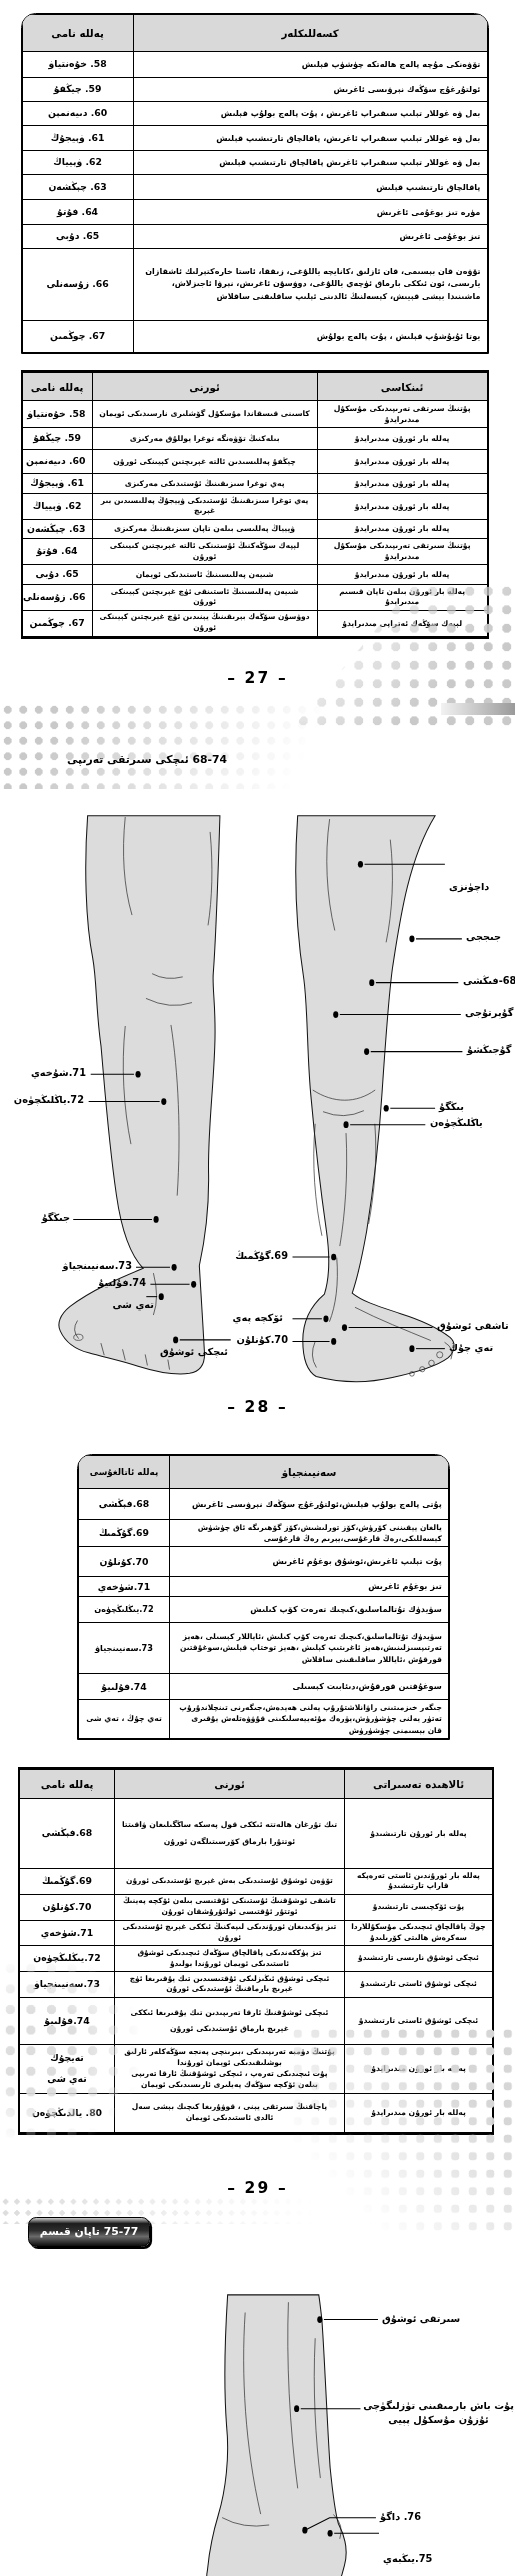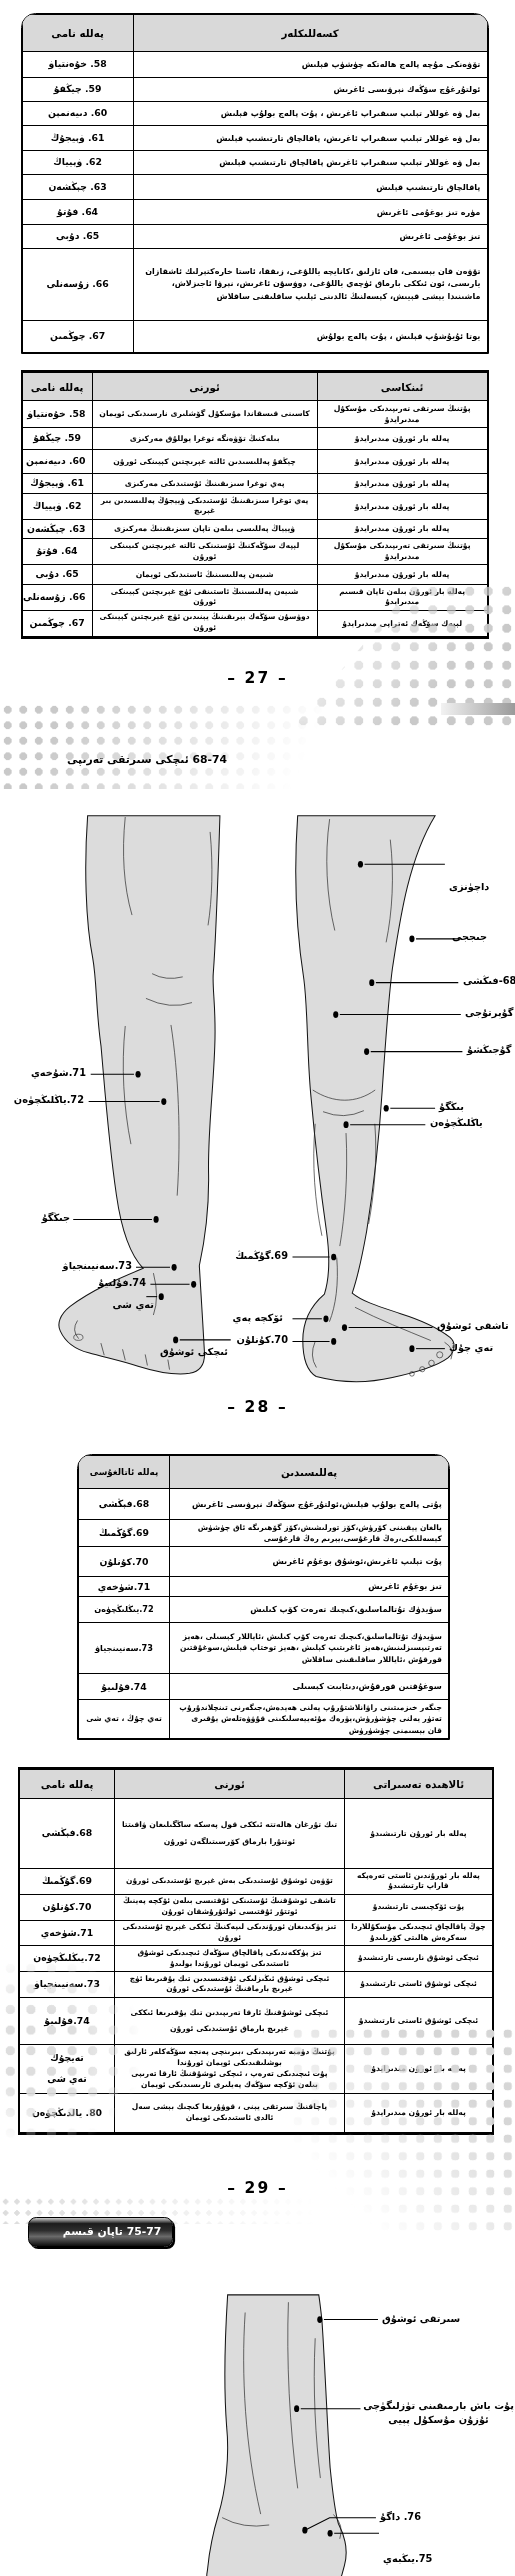--- a/index.html
+++ b/index.html
@@ -20,21 +20,21 @@
   td.sm{font-size:7.5px;}
   .pre{white-space:pre-line;}
   
   .pagenum{position:absolute;left:0;width:515px;text-align:center;font-size:15.5px;
            font-weight:bold;letter-spacing:2.1px;direction:ltr;}
   .secheading{position:absolute;font-size:10.8px;font-weight:bold;direction:rtl;text-align:right;}
   
   .ribbon{position:absolute;border-radius:8.2px;border:0.5px solid #000;
           background:linear-gradient(180deg,#cfcfcf 0%,#1c1c1c 20%,#2e2e2e 45%,#6a6a6a 66%,#0d0d0d 100%);
           box-shadow:2.1px 2.1px 0 #000;color:#fff;font-weight:bold;font-size:10.8px;
-          text-align:center;direction:rtl;padding-left:23px;}
+          text-align:center;direction:rtl;}
   
   .lbl{position:absolute;font-weight:bold;font-size:9.8px;white-space:nowrap;direction:rtl;}
   .lbl.center{text-align:center;white-space:pre-line;line-height:1.45;}
   
   .dots{position:absolute;background-image:radial-gradient(circle,#c9c9c9 34%,rgba(0,0,0,0) 36%);
         background-size:16.5px 16.5px;pointer-events:none;}
   .graybar{position:absolute;background:linear-gradient(90deg,#f2f2f2,#9a9a9a);}
   svg{position:absolute;pointer-events:none;}
   .limb{fill:#dcdcdc;stroke:#141414;stroke-width:2;}
   .inner{fill:none;stroke:#222;stroke-width:1.3;stroke-linecap:round;}
@@ -254,21 +254,21 @@
       <ellipse class="pt" cx="376" cy="933" rx="5" ry="6.5"></ellipse>
       <ellipse class="pt" cx="313" cy="957" rx="5" ry="6.5"></ellipse>
       <ellipse class="pt" cx="341" cy="1041" rx="5" ry="6.5"></ellipse>
       <ellipse class="pt" cx="648" cy="880" rx="5" ry="6.5"></ellipse>
       <ellipse class="pt" cx="633" cy="1000" rx="5" ry="6.5"></ellipse>
       <ellipse class="pt" cx="648" cy="1044" rx="5" ry="6.5"></ellipse>
     </g>
   </svg>
 
   <div class="lbl" style="left:449px;top:857px;margin-top:24px;">داچۈنزى</div>
-  <div class="lbl" style="left:452px;top:931px;">جىججى</div>
+  <div class="lbl" style="left:466px;top:931px;">جىججى</div>
   <div class="lbl" style="left:463px;top:975px;">68-فىڭشى</div>
   <div class="lbl" style="left:465px;top:1007px;">گۇېرتۇجى</div>
   <div class="lbl" style="left:467px;top:1044px;">گۇجىڭشۇ</div>
   <div class="lbl" style="left:439px;top:1101px;">بىڭگۇ</div>
   <div class="lbl" style="left:430px;top:1117px;">ياڭلىڭچۈەن</div>
   <div class="lbl" style="left:437px;top:1320px;">تاشقى ئوشۇق</div>
   <div class="lbl" style="left:449px;top:1342px;">تەي چۇڭ</div>
   <div class="lbl" style="right:429px;top:1067px;">71.شۇخەي</div>
   <div class="lbl" style="right:431px;top:1094px;">72.ياڭلىڭچۈەن</div>
   <div class="lbl" style="right:445px;top:1212px;">جىڭگۇ</div>
@@ -283,21 +283,21 @@
   <div class="pagenum" style="top:1398px;">– 28 –</div>
 
   <div class="tblwrap round" style="left:77px;top:1454px;width:371px;">
     <table>
       <colgroup>
           <col style="width:279px">
           <col>
         </colgroup>
       <thead>
         <tr style="height:33px">
-          <th>پەللىسىدىن</th>
+          <th>سەنيىنجياۋ</th>
           <th style="font-size:8.8px">پەللە ئاتالغۇسى</th>
         </tr>
       </thead>
       <tbody>
         <tr style="height:31px">
             <td class="txt">پۇتى پالەچ بولۇپ قېلىش،ئولتۇرغۇچ سۆڭەك نېرۋىسى ئاغرىش</td>
             <td class="nm">68.فېڭشى</td>
           </tr>
         <tr style="height:27px">
             <td class="txt sm">يالغان يېقىننى كۆرۈش،كۆز تورلىشىش،كۆز گۆھىرىگە ئاق چۈشۈش كېسەللىكى،رەڭ قارغۇسى،يېرىم رەڭ قارغۇسى</td>

